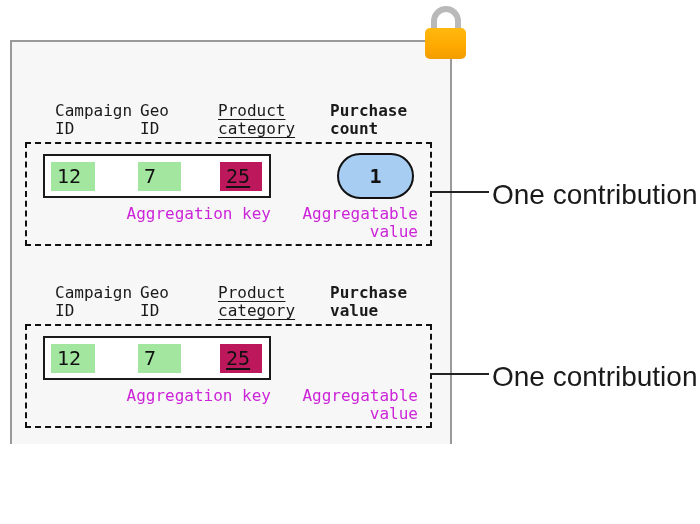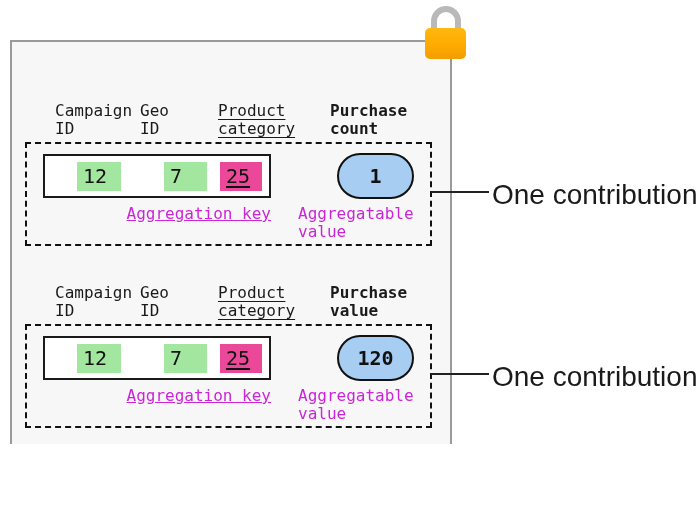--- a/index.html
+++ b/index.html
@@ -75,47 +75,48 @@
     background: #ffffff;
     border: 2px solid #1a1a1a;
     box-sizing: border-box;
   }
   .key-cell {
     position: absolute; top: 60px; height: 29px;
     font-size: 20px; line-height: 29px;
     padding-left: 6px; box-sizing: border-box;
     color: #111111; white-space: nowrap;
   }
-  .key-cell.green  { background: #a3e6a0; margin-left: 26px; }
-  .key-cell.yellow { background: #ec4899; }
+  .key-cell.green  { background: #a3e6a0; }
+  .key-cell.yellow { background: #be185d; }
   .key-cell .u { text-decoration: underline; text-underline-offset: 3px; }
 
   .pill {
     position: absolute;
     left: 337px; top: 51px;
     width: 77px; height: 46px;
     background: #a7cdf2;
     border: 2px solid #111111;
     border-radius: 23px;
     box-sizing: border-box;
     text-align: center;
     font-size: 20px; font-weight: bold;
     line-height: 42px; color: #111111;
   }
 
   .agg-key-label {
     position: absolute;
     left: 43px; top: 103px; width: 228px;
     text-align: right;
     font-size: 16px; line-height: 18px;
-    color: #cc25d9; white-space: nowrap; text-decoration: underline;
+    color: #cc25d9; white-space: nowrap;
   }
   .agg-val-label {
     position: absolute;
     left: 298px; top: 103px; width: 120px;
+    text-align: right;
     font-size: 16px; line-height: 18px;
     color: #cc25d9;
   }
 
   .connector {
     position: absolute;
     left: 431px; top: 89px;
     width: 58px; height: 0;
     border-top: 2px solid #222222;
   }
@@ -215,21 +216,20 @@
     <div class="key-cell green" style="left:51px;width:44px">
       <span>12</span>
     </div>
     <div class="key-cell green" style="left:138px;width:43px">
       <span>7</span>
     </div>
     <div class="key-cell yellow" style="left:220px;width:42px">
       <span class="u">25</span>
     </div>
 
-    <div class="pill">120</div>
 
     <div class="agg-key-label">Aggregation key</div>
     <div class="agg-val-label">
       <div>Aggregatable</div>
       <div>value</div>
     </div>
 
     <div class="connector"></div>
     <div class="annotation">One contribution</div>
   </div>

